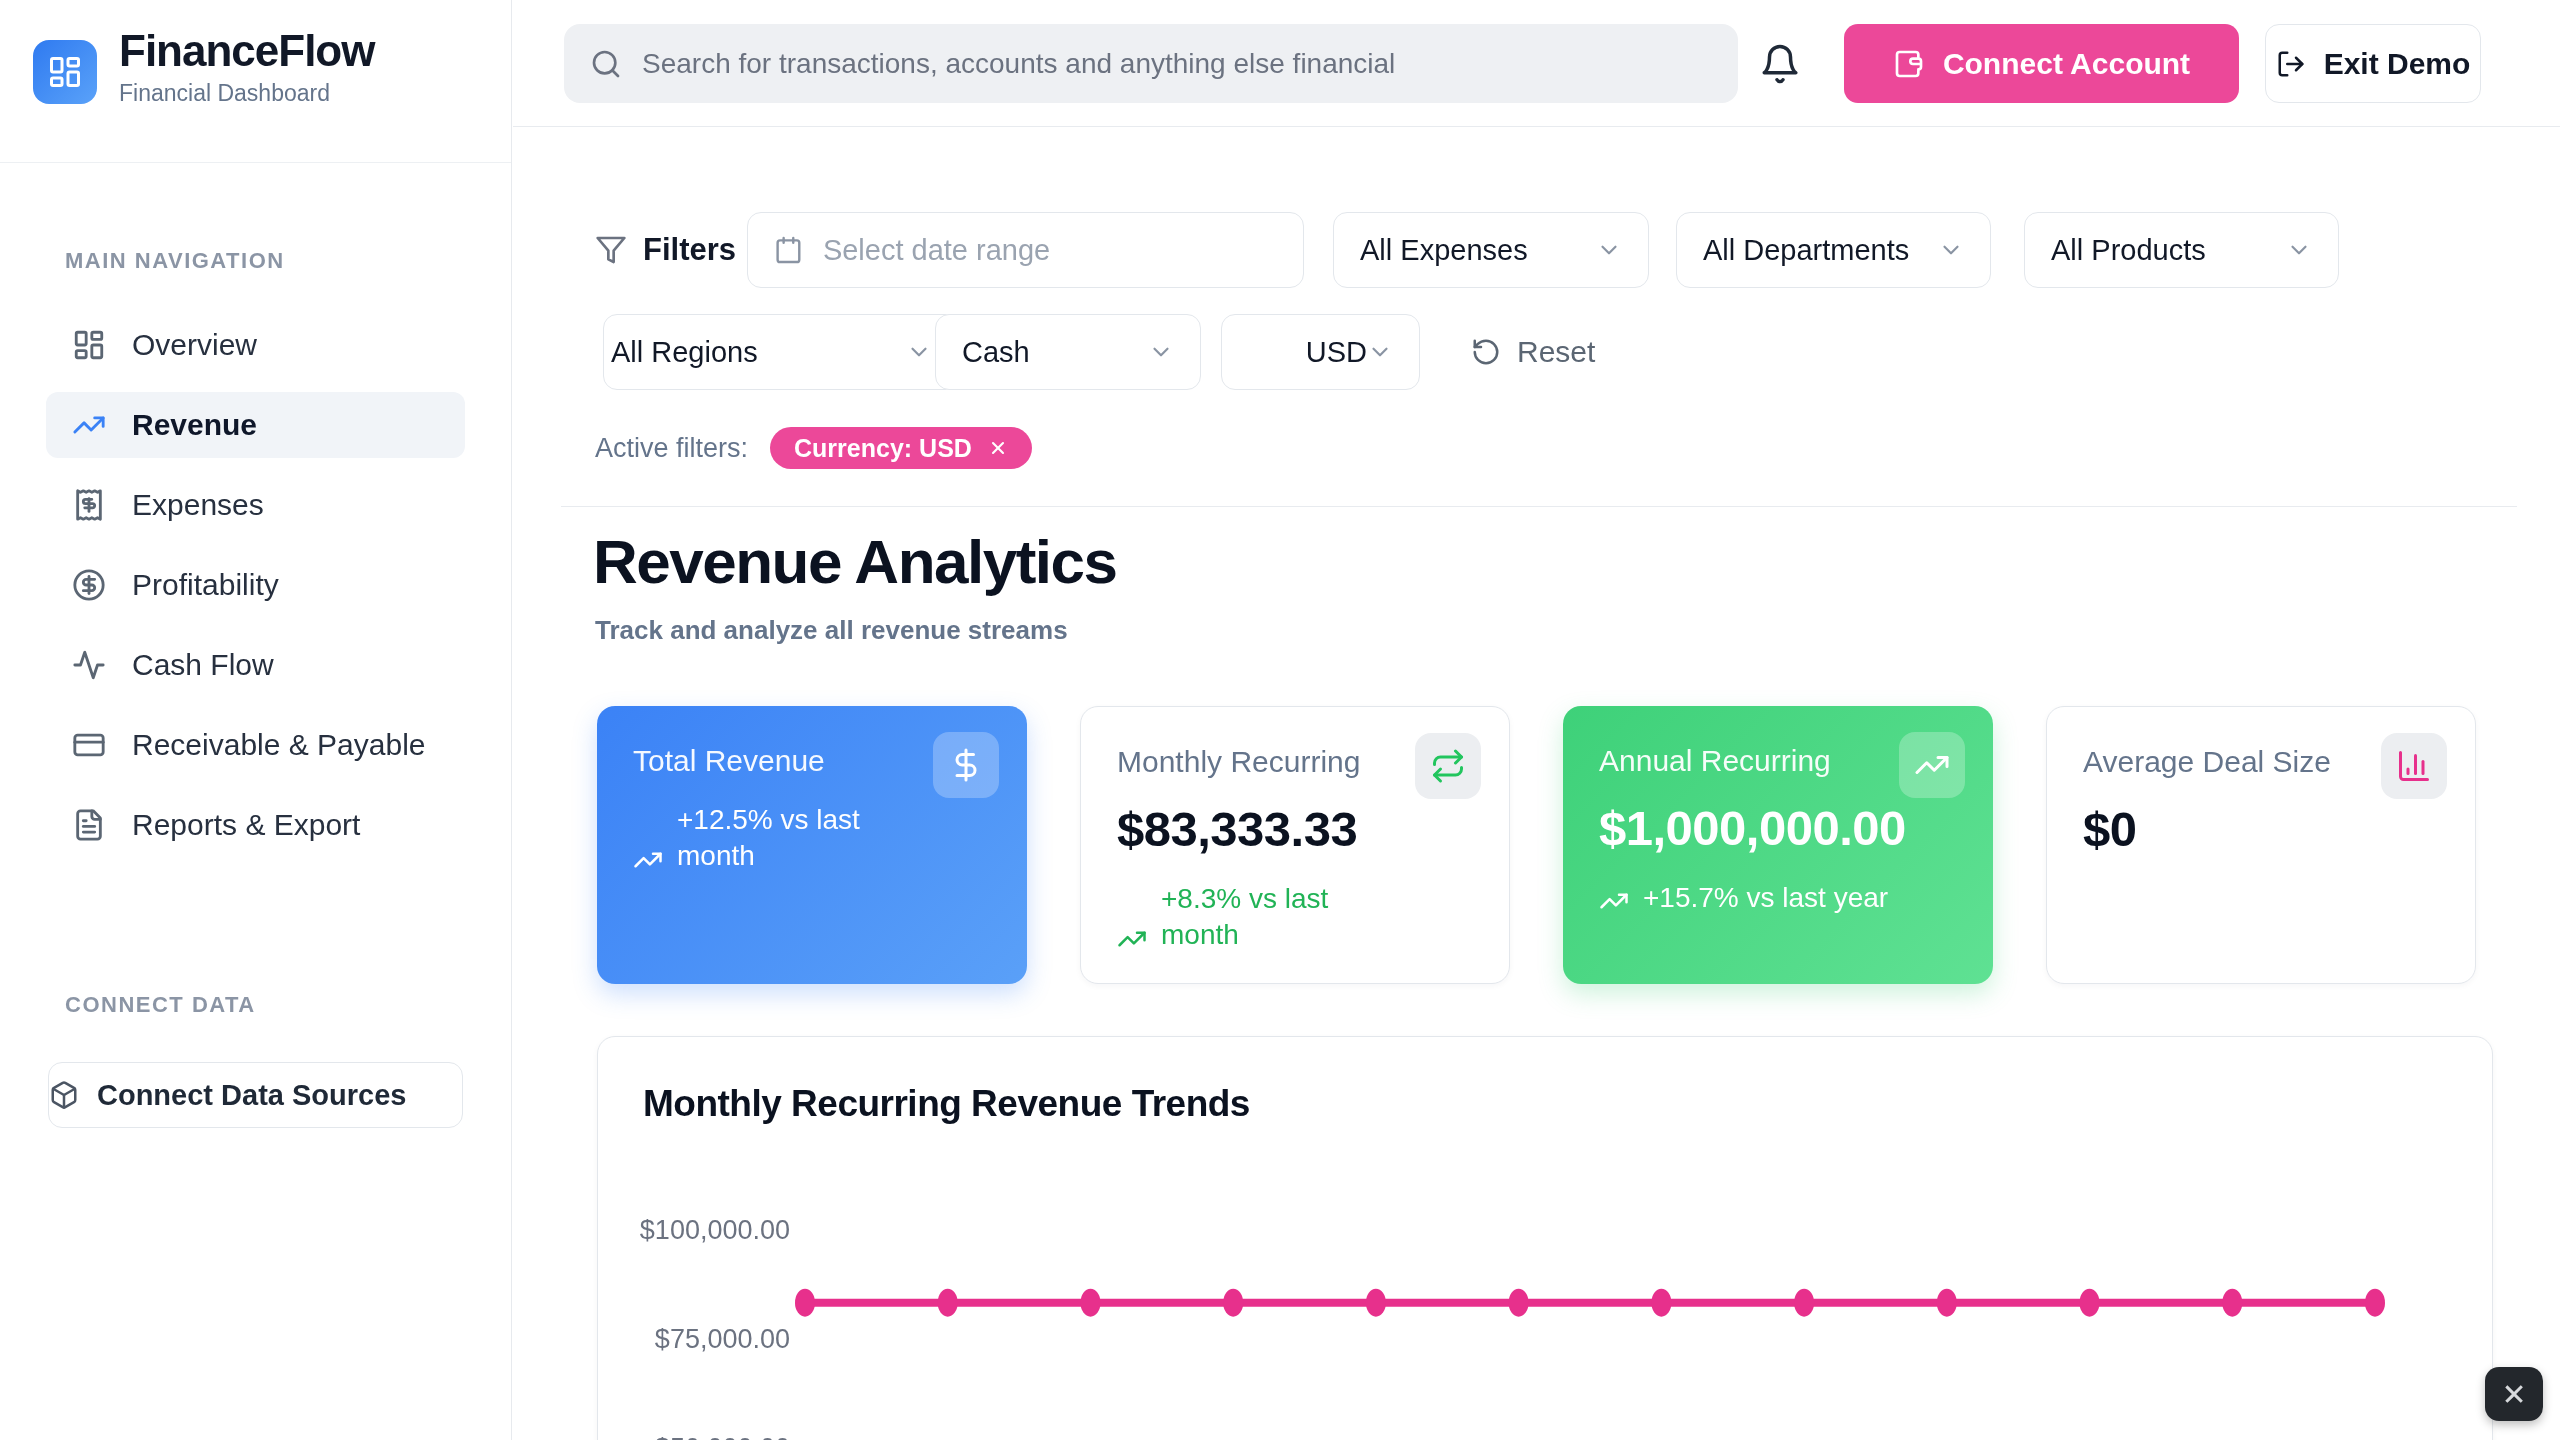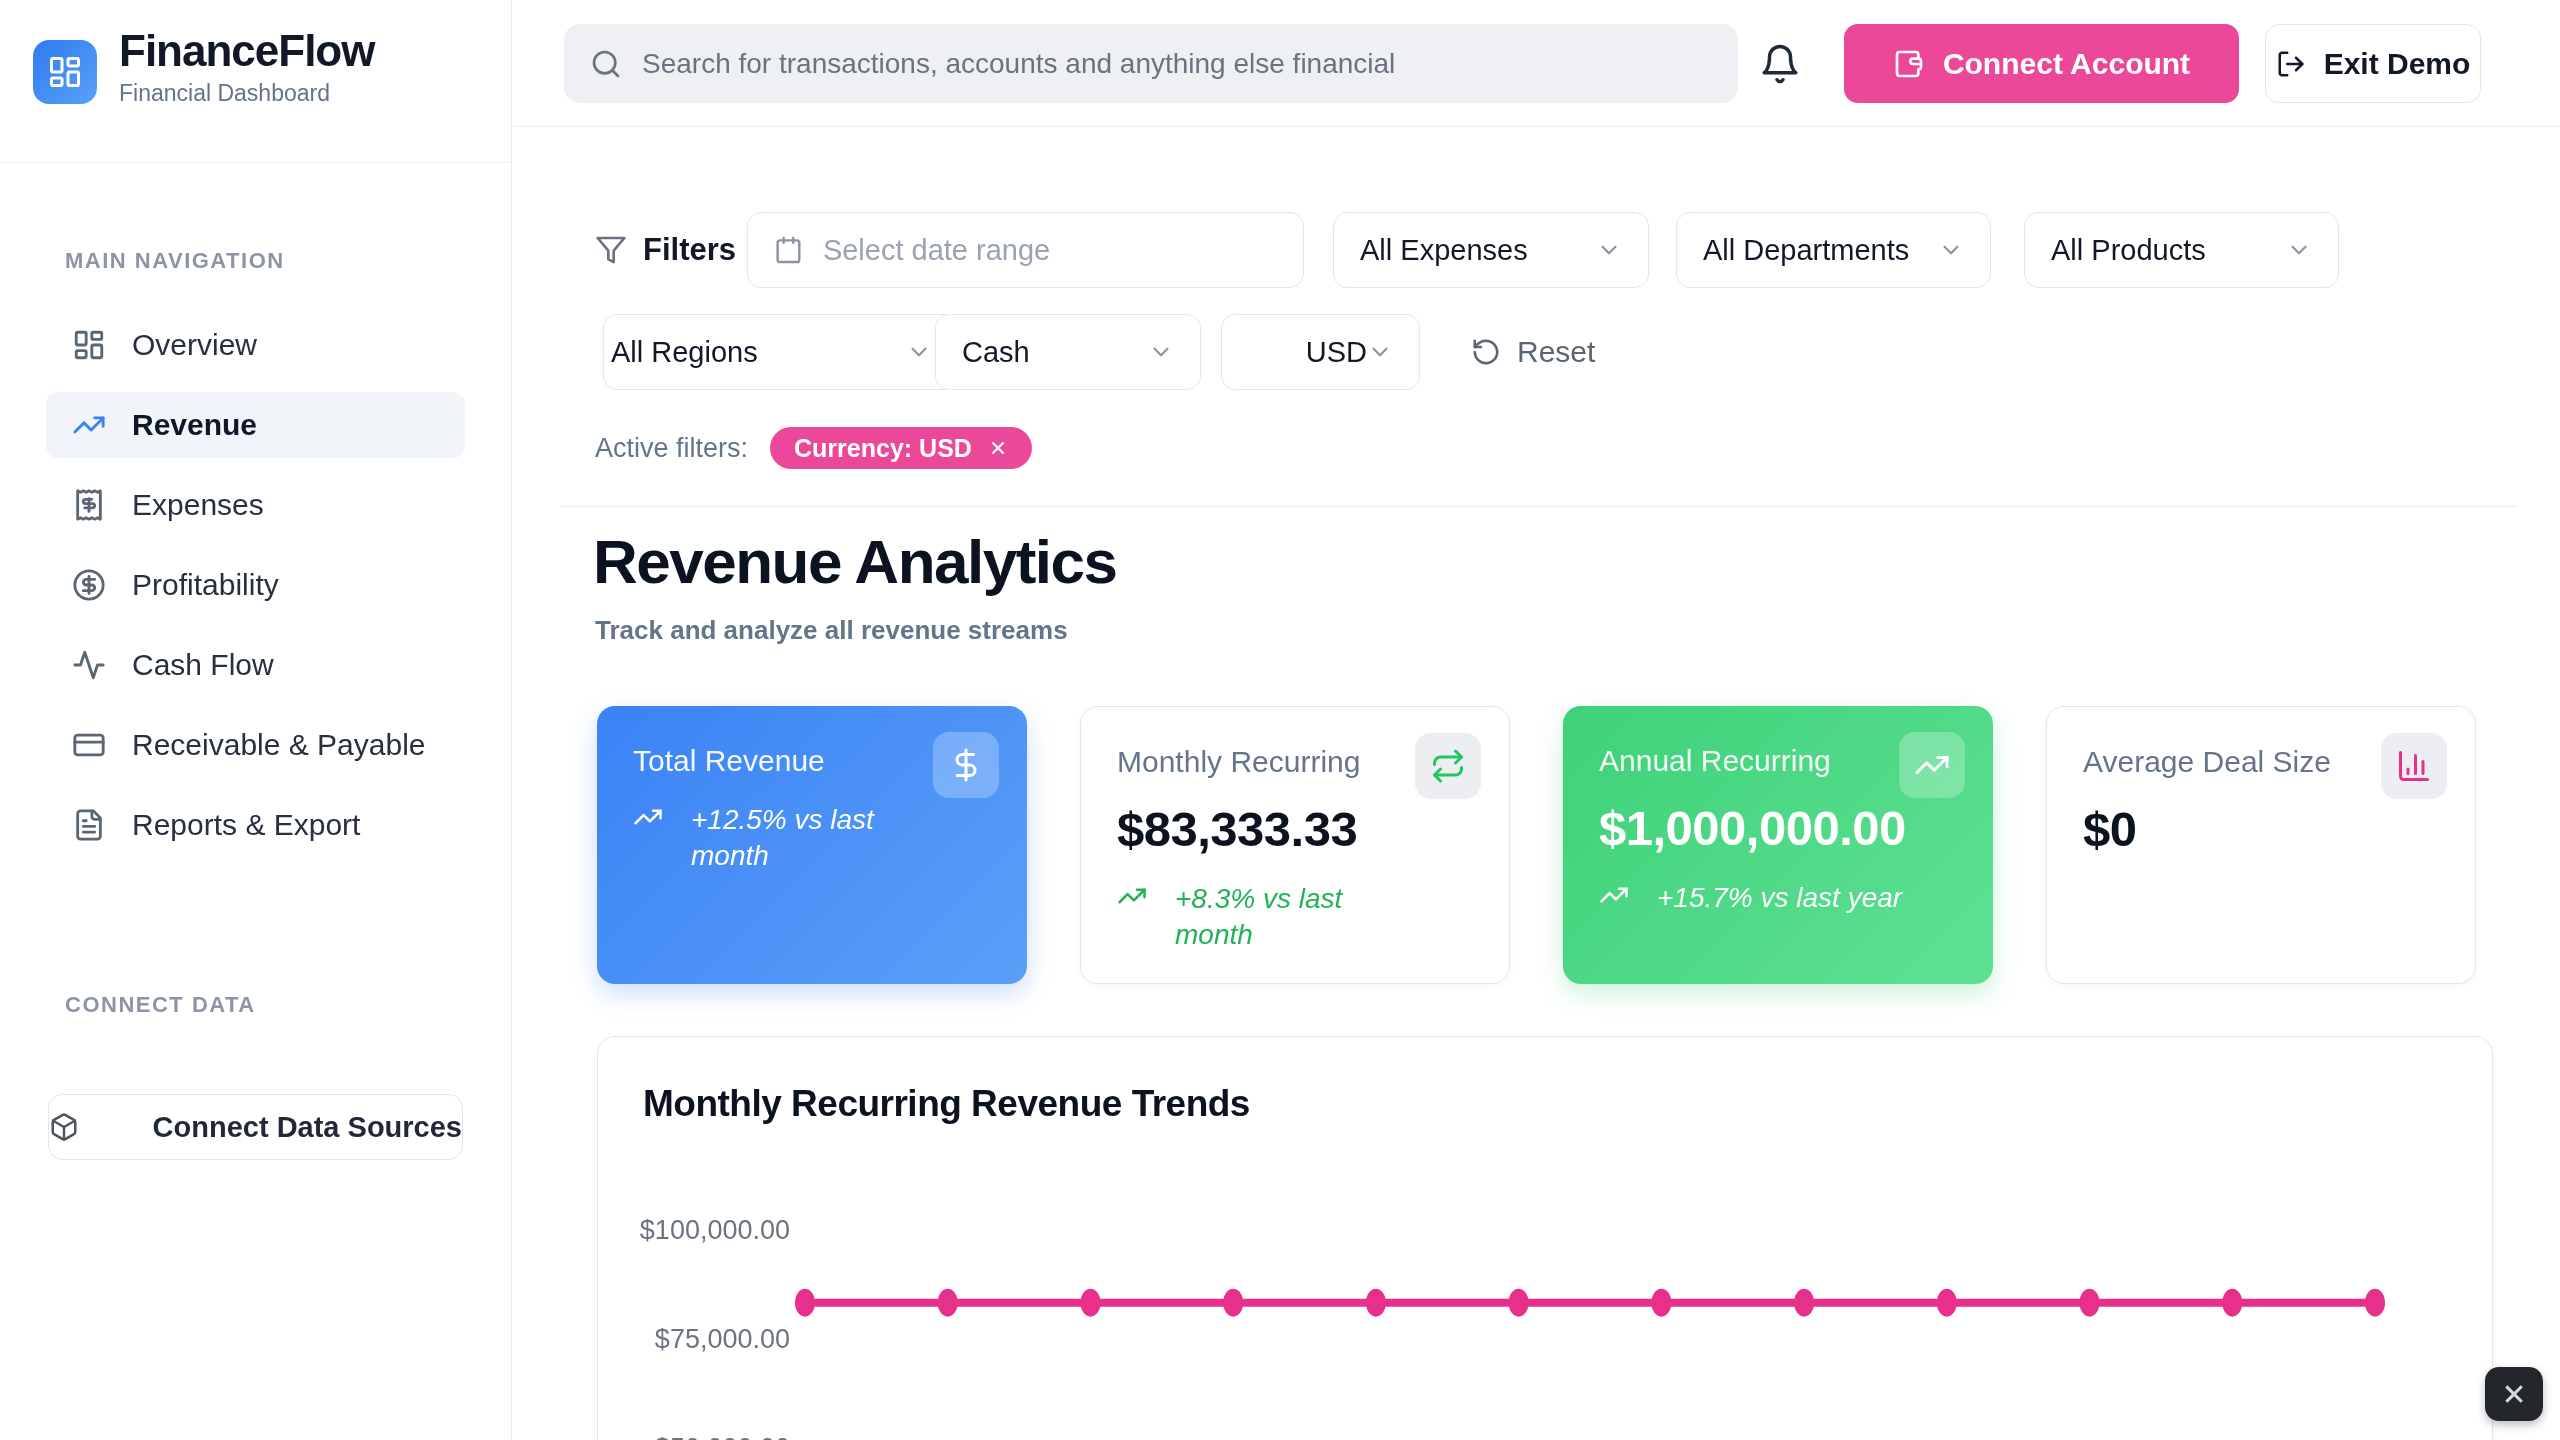--- a/index.html
+++ b/index.html
@@ -26,22 +26,22 @@
   .nav-item { height:66px; margin-bottom:14px; display:flex; align-items:center; gap:26px;
     padding-left:26px; border-radius:12px; cursor:pointer; }
   .nav-item .nav-ic { width:34px; height:34px; color:#5b6673; flex:0 0 auto; }
   .nav-item .nav-label { font-size:30px; font-weight:500; color:#27303f; }
   .nav-item.active { background:#f1f4f8; }
   .nav-item.active .nav-ic { color:#3b82f6; }
   .nav-item.active .nav-label { color:#0f172a; font-weight:600; }
 
   .connect-btn { position:absolute; left:48px; top:1062px; width:415px; height:66px;
     background:#fff; border:1px solid #e3e7ec; border-radius:14px; display:flex;
-    align-items:center; justify-content:space-between; gap:18px; font-size:29px; font-weight:600;
-    color:#1f2937; cursor:pointer;margin-top:32px; }
+    align-items:center; justify-content:flex-start; gap:18px; font-size:29px; font-weight:600;
+    color:#1f2937; cursor:pointer; }
 
   
   .header { position:absolute; left:513px; top:0; width:2047px; height:127px;
     background:#fff; border-bottom:1px solid #e8ebef; }
   .search-box { position:absolute; left:51px; top:24px; width:1174px; height:79px;
     background:#eef0f3; border-radius:16px; display:flex; align-items:center; padding:0 26px; gap:20px; }
   .search-box input { flex:1; border:none; outline:none; background:transparent;
     font-size:28px; color:#111827; font-family:inherit; }
   .search-box input::placeholder { color:#6b7280; }
   .bell-btn { position:absolute; left:1246px; top:43px; width:42px; height:42px;
@@ -102,22 +102,22 @@
   .card-label { font-size:30px; font-weight:500; margin-top:8px; }
   .card--white .card-label { color:#64748b; }
   .card--blue .card-label, .card--green .card-label { color:rgba(255,255,255,0.95); }
   .card-badge { position:absolute; top:26px; right:28px; width:66px; height:66px;
     border-radius:16px; display:flex; align-items:center; justify-content:center; }
   .card--blue .card-badge, .card--green .card-badge { background:rgba(255,255,255,0.25); }
   .card--white .card-badge { background:#eceef1; }
   .card-badge svg { width:36px; height:36px; }
   .card-value { font-size:49px; font-weight:700; margin-top:22px; letter-spacing:-0.5px; }
   .card--white .card-value { color:#0b1220; }
-  .card-change { margin-top:24px; display:flex; align-items:flex-start; gap:28px;
-    font-size:28px; font-weight:500; line-height:1.3;font-style:italic; }
+  .card-change { margin-top:24px; display:flex; align-items:flex-end; gap:14px;
+    font-size:28px; font-weight:500; line-height:1.3; }
   .card-change .ic { width:30px; height:30px; flex:0 0 auto; }
   .card-change.narrow span { display:inline-block; max-width:235px; }
   .card--white .card-change { color:#21b356; }
 
   
   .chart-card { position:absolute; top:908px; left:84px; width:1896px; height:600px;
     background:#fff; border:1px solid #e3e7ec; border-radius:18px;
     box-shadow:0 2px 6px rgba(15,23,42,0.04); }
   .chart-title { position:absolute; left:45px; top:46px; font-size:37px; font-weight:700;
     letter-spacing:-0.5px; color:#0b1220; }

